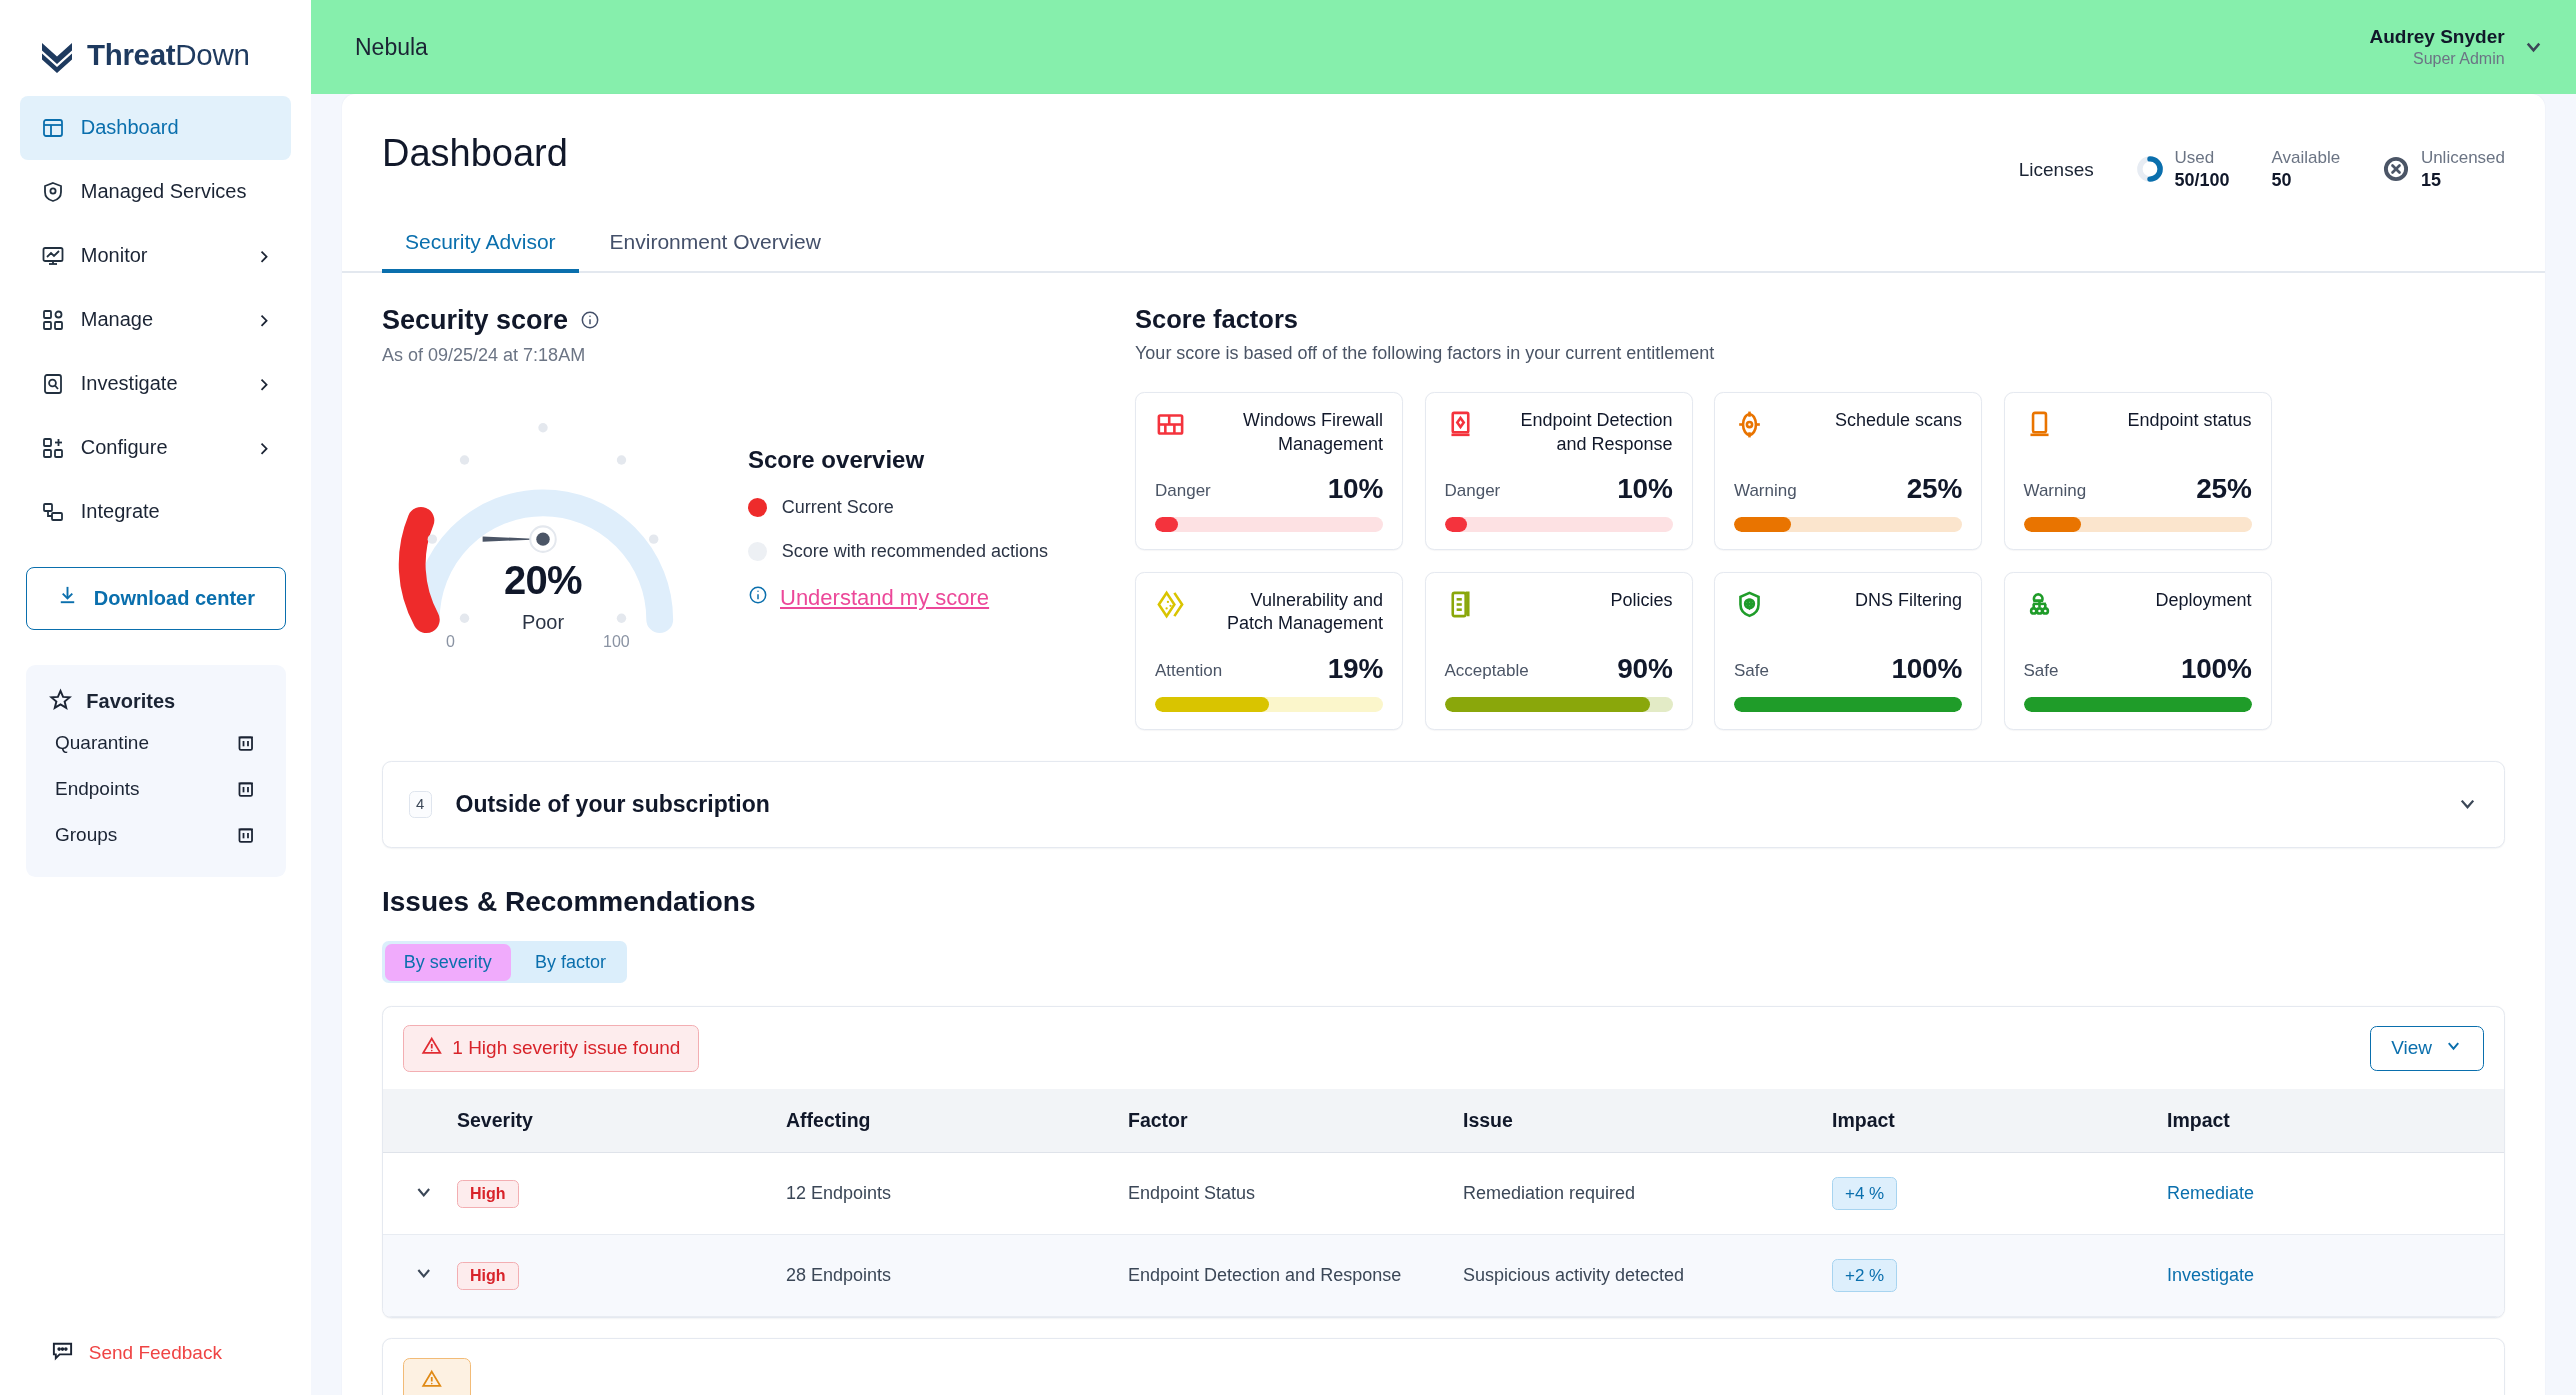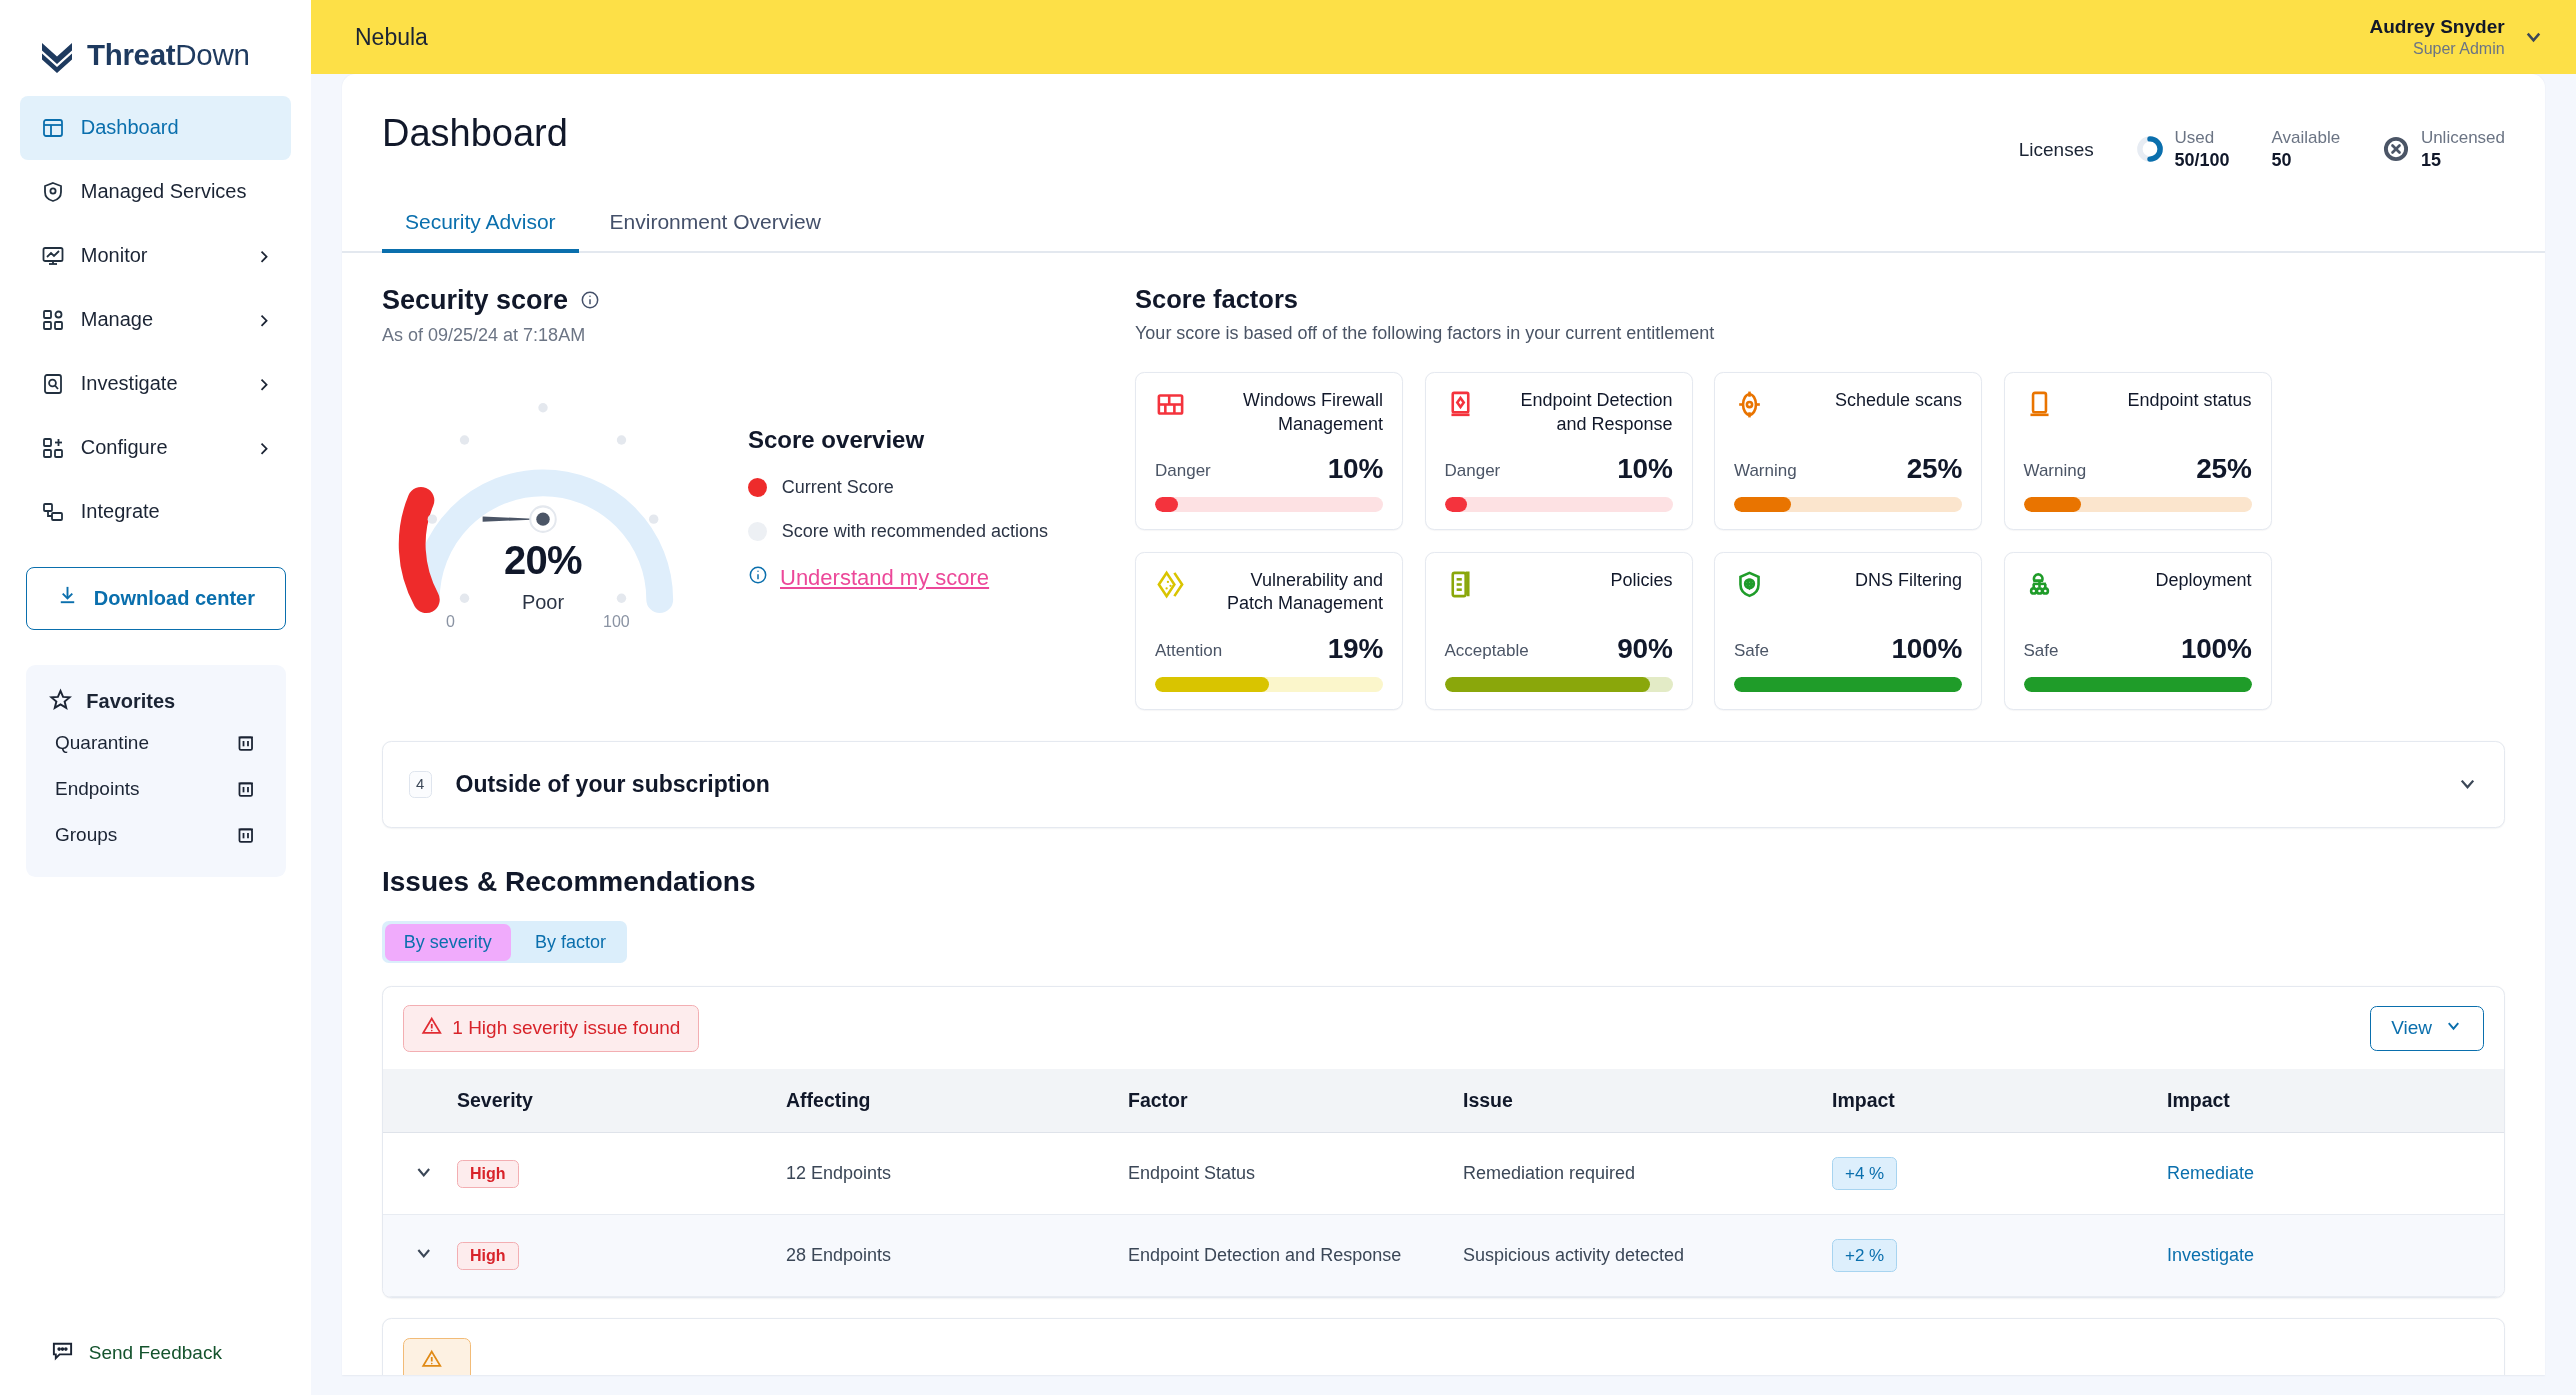--- a/index.html
+++ b/index.html
@@ -64,29 +64,29 @@
   .fav-item {
     display: flex; align-items: center; justify-content: space-between;
     padding: 12px 29.5px 12px 29.5px; font-size: 19px; color: #1b2434; cursor: pointer;
   }
   .fav-item .trash { width: 21.5px; height: 21.5px; flex: 0 0 21.5px; cursor: pointer; }
   .fav-item .trash svg { stroke: #1b2434; fill: none; stroke-width: 2; }
 
   .feedback {
     position: absolute; left: 0; bottom: 28px;
     display: flex; align-items: center; gap: 14.8px;
-    padding-left: 51px; font-size: 19px; color: #14532d; cursor: pointer;
+    padding-left: 51px; font-size: 19px; color: #ef4444; cursor: pointer;
   }
   .feedback svg { stroke: #1b2434; fill: none; stroke-width: 2; }
 
   
   .main { flex: 1; height: 1395px; position: relative; }
   .topbar {
-    height: 74px; display: flex; align-items: center;
-    padding: 0 31px 0 44px; background: #fde047;
+    height: 94px; display: flex; align-items: center;
+    padding: 0 31px 0 44px; background: #86efac;
   }
   .breadcrumb { font-size: 23px; color: #1b2434; }
   .topbar-spacer { flex: 1; }
   .user-block { display: flex; align-items: center; gap: 17.4px; }
   .user-text { text-align: right; line-height: 1.25; }
   .user-name { font-size: 19px; font-weight: 700; color: #11182a; }
   .user-role { font-size: 16px; color: #6b7484; }
   .user-chev svg { stroke: #3b4757; stroke-width: 2.6; fill: none; }
 
   .content-card {

